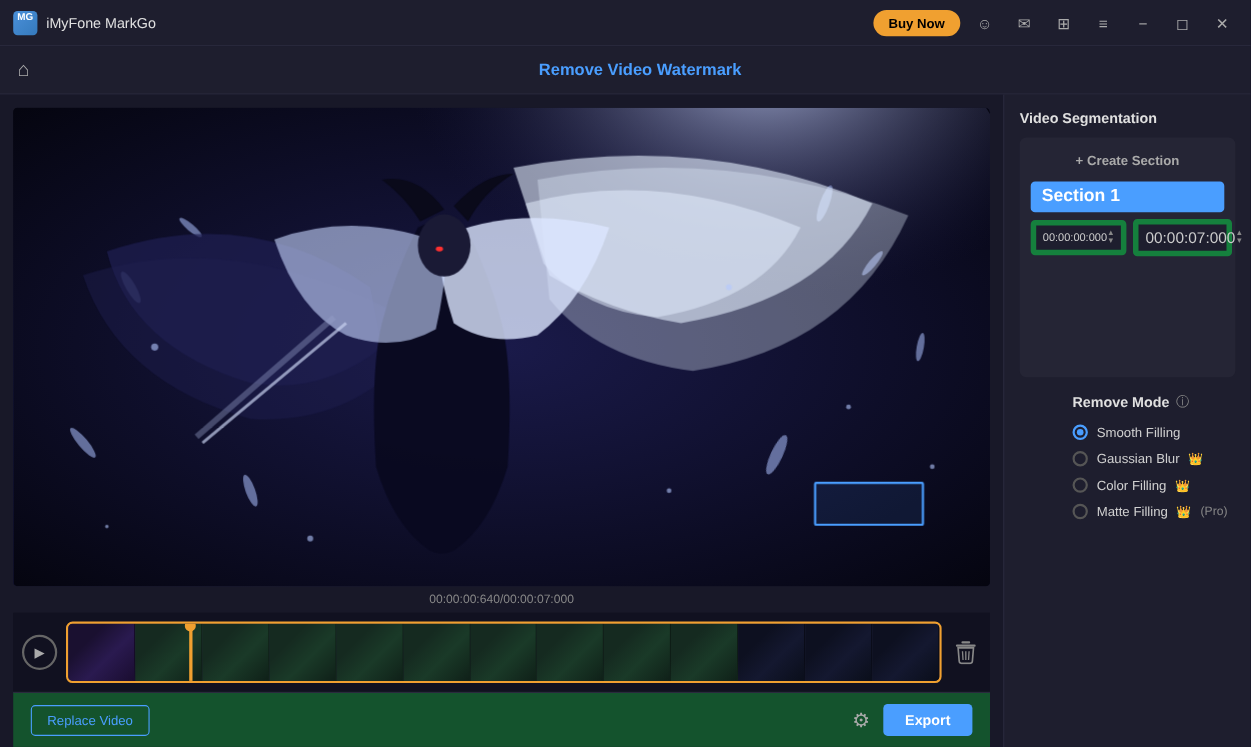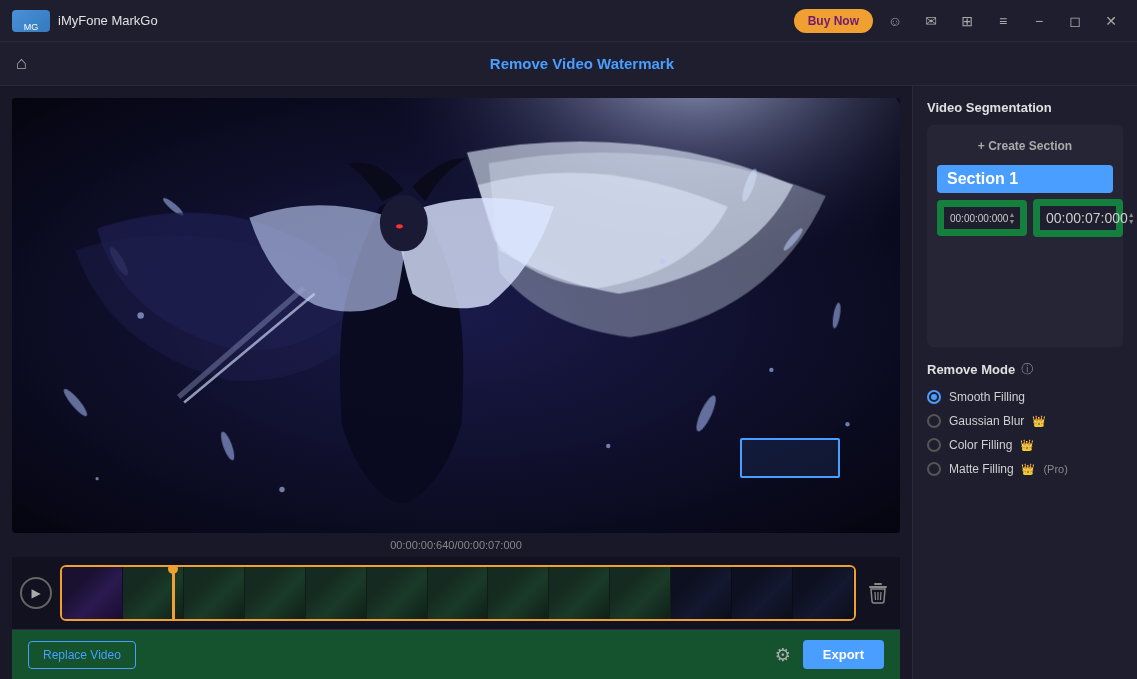--- a/index.html
+++ b/index.html
@@ -21,43 +21,43 @@
       background: #1e1e2e;
       padding: 0 12px;
       border-bottom: 1px solid #2a2a3e;
     }
     .titlebar-left {
       display: flex;
       align-items: center;
       gap: 8px;
     }
     .app-logo {
-      width: 38px;
+      width: 22px;
       height: 22px;
       background: linear-gradient(135deg, #4a90d9, #357abd);
       border-radius: 4px;
       display: flex;
-      align-items: flex-end;
+      align-items: flex-start;
       justify-content: center;
       font-size: 10px;
-      font-weight: normal;
+      font-weight: bold;
     }
     .app-title {
       color: #e0e0e0;
       font-size: 13px;
       font-weight: 500;
     }
     .titlebar-right {
       display: flex;
       align-items: center;
       gap: 8px;
     }
     .buy-now-btn {
       background: #f0a030;
-      color: #701a75;
+      color: #000000;
       border: none;
       padding: 5px 14px;
       border-radius: 14px;
       font-size: 12px;
       font-weight: 600;
       cursor: pointer;
     }
     .titlebar-icon {
       width: 28px;
       height: 28px;
@@ -336,21 +336,21 @@
     }
 
     .time-range {
       display: flex;
       align-items: center;
       gap: 6px;
     }
 
     .time-input {
       background: #1e1e2e;
-      border: 7px solid #15803d;
+      border: 5px solid #15803d;
       border-radius: 4px;
       color: #ccc;
       font-size: 11px;
       padding: 4px 6px;
       width: 90px;
       display: flex;
       align-items: center;
       justify-content: space-between;
     }
 
@@ -366,20 +366,21 @@
       cursor: pointer;
     }
 
     .segmentation-empty {
       height: 100px;
     }
 
     
     .remove-mode-box {
       flex: 1;
+      margin-left: 48px;
     }
 
     .remove-mode-header {
       display: flex;
       align-items: center;
       gap: 6px;
       margin-bottom: 12px;
     }
 
     .remove-mode-title {

